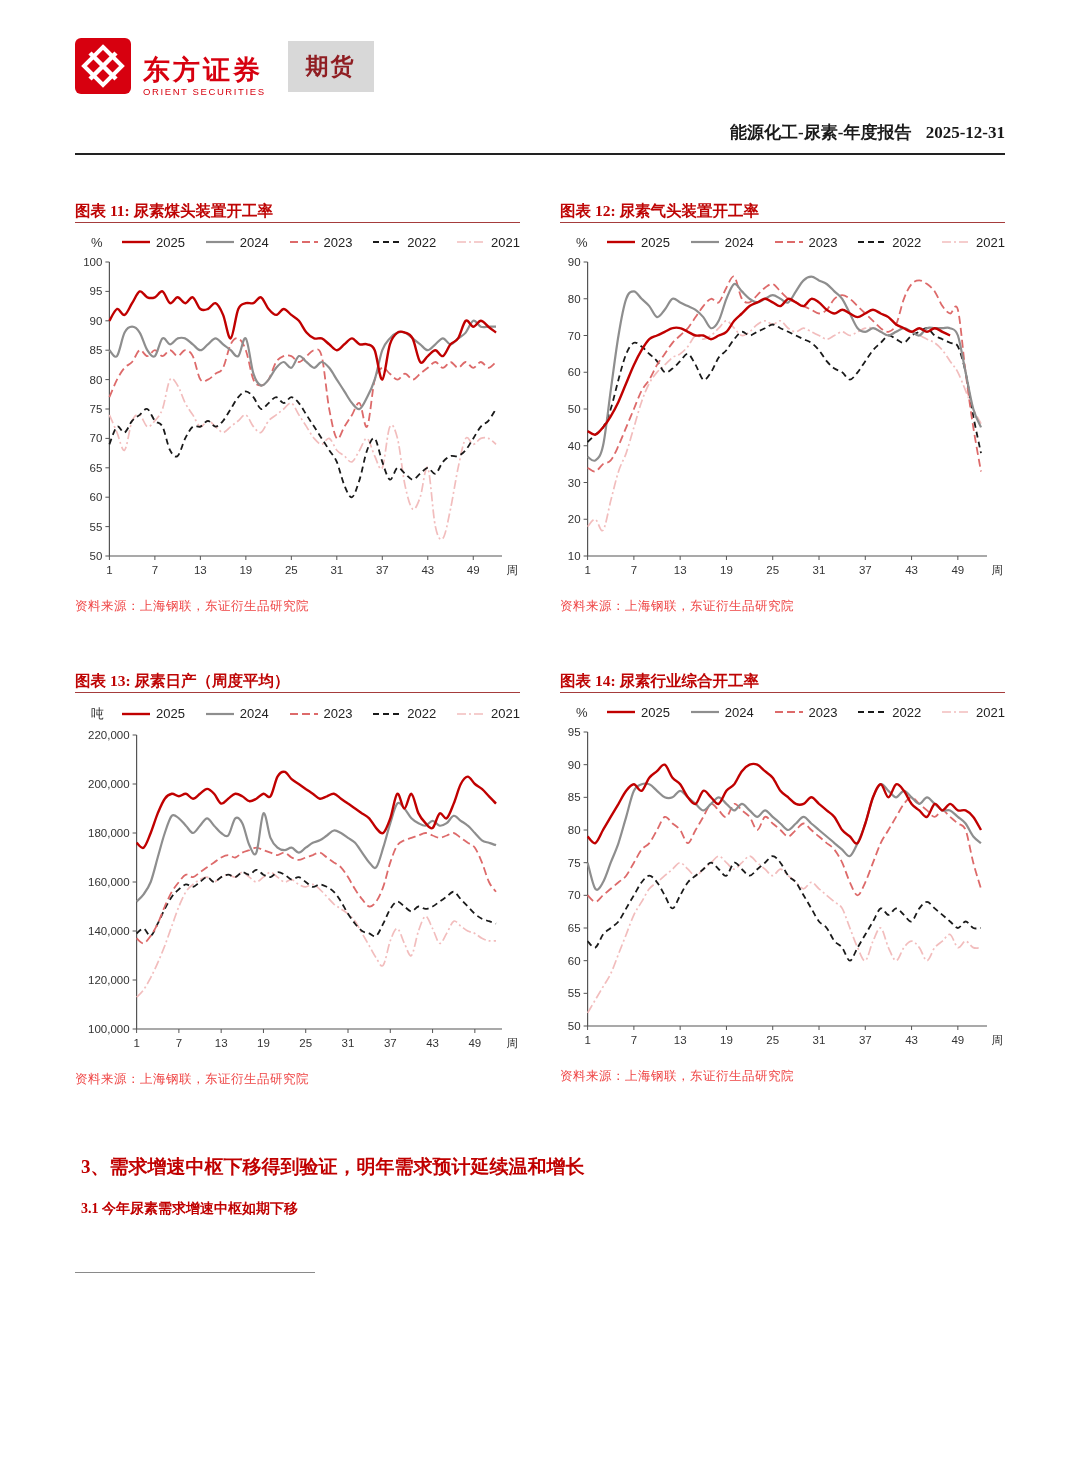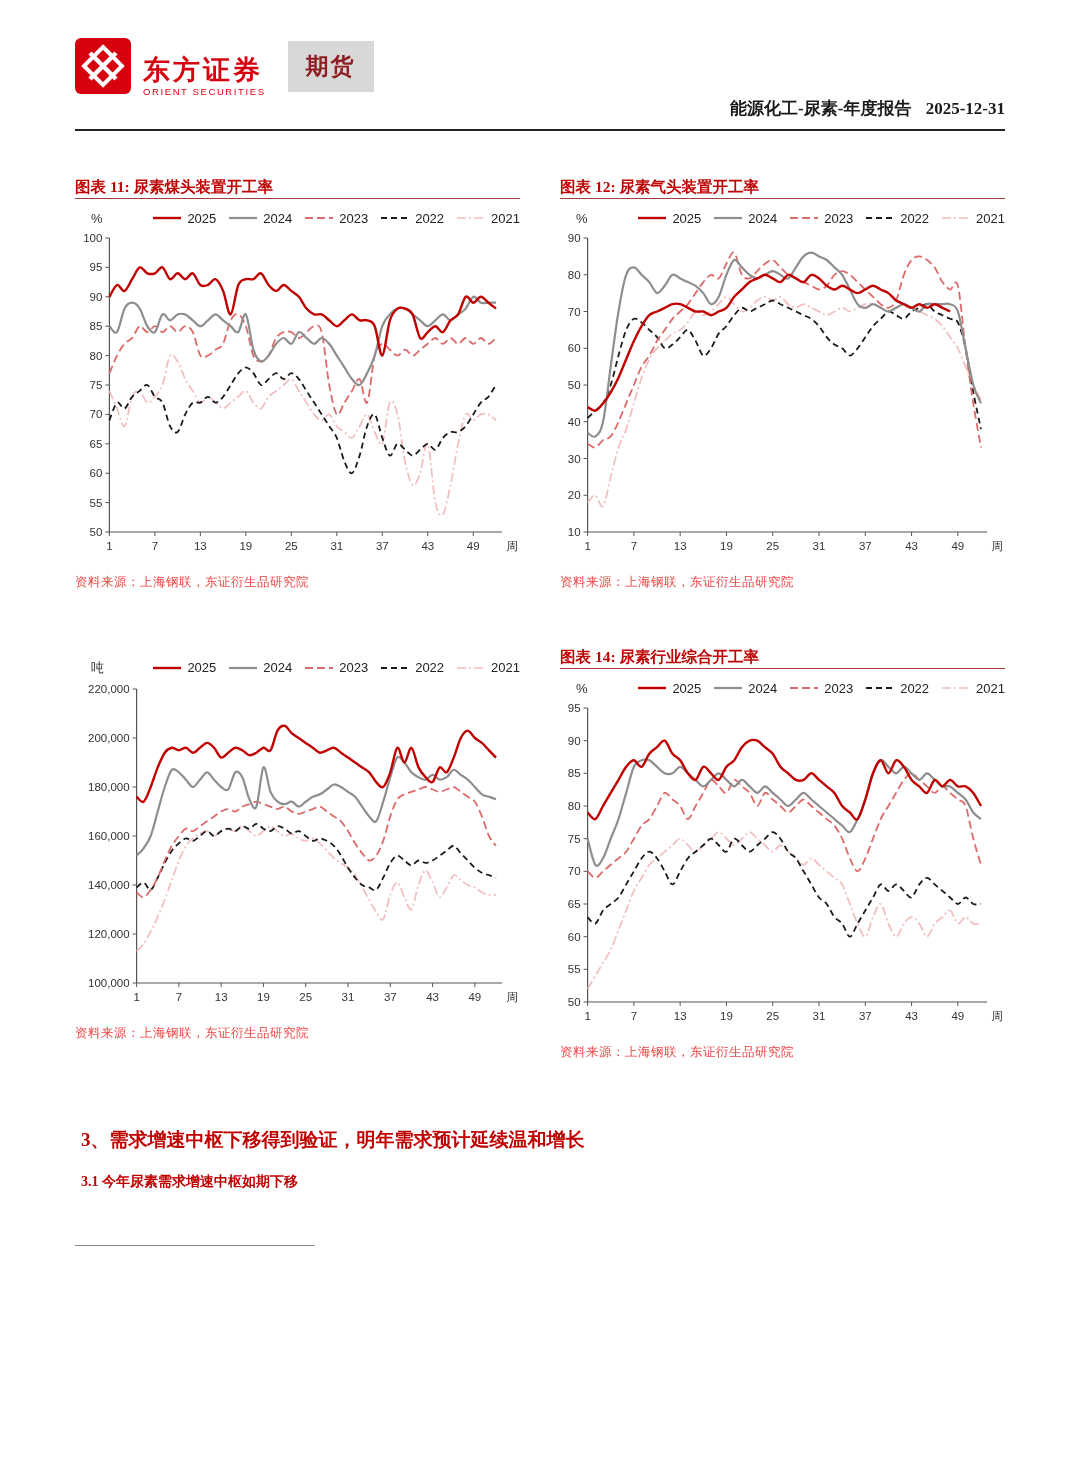--- a/index.html
+++ b/index.html
@@ -6,29 +6,29 @@
   body { margin:0; background:#ffffff; font-family:"Liberation Serif", serif; color:#111; }
   .page { width:1080px; min-height:1466px; margin:0 auto; background:#fff; padding:36px 75px 18px; position:relative; }
 
   
   .brand-row { display:flex; align-items:center; }
   .logo-mark { width:56px; height:56px; flex:0 0 auto; }
   .logo-text { margin-left:12px; }
   .brand-cn { font-size:27px; font-weight:bold; color:#D7000F; letter-spacing:3px; line-height:1.1;margin-top:20px; }
   .brand-en { font-size:9.5px; color:#D7000F; letter-spacing:1.6px; font-family:"Liberation Sans",sans-serif; }
   .badge { background:#D8D8D8; color:#8F1D22; font-weight:bold; font-size:23px; padding:10px 18px; margin-left:22px; letter-spacing:2px; }
-  .report-line { text-align:right; font-weight:bold; font-size:17px; color:#1a1a1a; margin-top:0; padding-bottom:9px; border-bottom:2.5px solid #222; }
+  .report-line { text-align:right; font-weight:bold; font-size:17px; color:#1a1a1a; margin-top:24px; padding-bottom:9px; border-bottom:2.5px solid #222; }
   .report-line .date { margin-left:10px; }
 
   
   .charts-grid { display:grid; grid-template-columns:445px 445px; column-gap:40px; row-gap:56px; margin-top:46px; }
   .chart-title { color:#BE0404; font-size:15.5px; font-weight:bold; margin:0; padding-bottom:0; border-bottom:1.5px solid #A53C3C; }
   .legend-row { display:flex; align-items:center; margin:12px 0 0; font-size:13px; font-family:"Liberation Sans",sans-serif; color:#222; }
   .unit { width:46px; padding-left:16px; color:#333; flex:0 0 auto; }
-  .legend { display:flex; gap:12px; flex:1; justify-content:flex-end; align-items:center; flex-wrap:nowrap; }
+  .legend { display:flex; gap:12px; flex:1; justify-content:space-between; align-items:center; flex-wrap:nowrap; }
   .lg-item { display:inline-flex; align-items:center; gap:5px; white-space:nowrap; }
   .plot { margin-top:2px; }
   .source { font-size:12.5px; color:#ef4444; margin-top:8px; letter-spacing:0.5px; }
 
   
   .text-section { margin-top:66px; }
   .sec-h2 { color:#C00000; font-size:19px; font-weight:bold; margin:0 0 20px; padding-left:6px; }
   .sec-h3 { color:#C00000; font-size:14px; font-weight:bold; margin:0 0 18px; padding-left:6px; }
   .sec-p { font-size:16.5px; line-height:2.3; text-align:justify; margin:0; color:#111; }
 
@@ -235,20 +235,21 @@
             <path d="M27.6,274.6 C28.9,273.4,32.7,266.6,35.3,267.3 C37.9,267.9,40.5,281.3,43.0,278.3 C45.6,275.2,48.2,258.7,50.7,248.9 C53.3,239.1,55.9,227.4,58.5,219.5 C61.0,211.5,63.6,208.4,66.2,201.1 C68.7,193.8,71.3,183.9,73.9,175.4 C76.5,166.8,79.0,157.0,81.6,149.7 C84.2,142.3,86.7,136.2,89.3,131.3 C91.9,126.4,94.5,123.3,97.0,120.3 C99.6,117.2,102.2,115.4,104.7,112.9 C107.3,110.5,109.9,107.4,112.5,105.5 C115.0,103.7,117.6,103.7,120.2,101.9 C122.7,100.0,125.3,97.6,127.9,94.5 C130.4,91.5,133.0,84.7,135.6,83.5 C138.2,82.3,140.7,87.2,143.3,87.2 C145.9,87.2,148.4,85.3,151.0,83.5 C153.6,81.7,156.2,78.6,158.7,76.2 C161.3,73.7,163.9,68.8,166.4,68.8 C169.0,68.8,171.6,73.7,174.2,76.2 C176.7,78.6,179.3,82.9,181.9,83.5 C184.4,84.1,187.0,81.7,189.6,79.8 C192.2,78.0,194.7,74.3,197.3,72.5 C199.9,70.6,202.4,68.8,205.0,68.8 C207.6,68.8,210.2,72.5,212.7,72.5 C215.3,72.5,217.9,68.2,220.4,68.8 C223.0,69.4,225.6,74.3,228.2,76.2 C230.7,78.0,233.3,79.8,235.9,79.8 C238.4,79.8,241.0,76.2,243.6,76.2 C246.2,76.2,248.7,78.6,251.3,79.8 C253.9,81.0,256.4,82.3,259.0,83.5 C261.6,84.7,264.2,87.2,266.7,87.2 C269.3,87.2,271.9,84.7,274.4,83.5 C277.0,82.3,279.6,79.8,282.2,79.8 C284.7,79.8,287.3,83.5,289.9,83.5 C292.4,83.5,295.0,81.0,297.6,79.8 C300.2,78.6,302.7,76.8,305.3,76.2 C307.9,75.5,310.4,75.5,313.0,76.2 C315.6,76.8,318.2,78.6,320.7,79.8 C323.3,81.0,325.9,83.5,328.4,83.5 C331.0,83.5,333.6,81.0,336.1,79.8 C338.7,78.6,341.3,76.2,343.9,76.2 C346.4,76.2,349.0,78.6,351.6,79.8 C354.1,81.0,356.7,82.3,359.3,83.5 C361.9,84.7,364.4,86.0,367.0,87.2 C369.6,88.4,372.1,89.0,374.7,90.8 C377.3,92.7,379.9,95.1,382.4,98.2 C385.0,101.3,387.6,105.5,390.1,109.2 C392.7,112.9,395.3,115.3,397.9,120.3 C400.4,125.2,403.0,132.5,405.6,138.6 C408.1,144.8,410.7,151.5,413.3,157.0 C415.9,162.5,419.7,169.3,421.0,171.7" fill="none" stroke="#F2BDBD" stroke-width="1.7" stroke-dasharray="9,3,2,3"></path>
             <path d="M27.6,190.1 C28.9,188.8,32.7,185.2,35.3,182.7 C37.9,180.3,40.5,179.7,43.0,175.4 C45.6,171.1,48.2,165.0,50.7,157.0 C53.3,149.0,55.9,136.8,58.5,127.6 C61.0,118.4,63.6,108.0,66.2,101.9 C68.7,95.8,71.3,92.1,73.9,90.8 C76.5,89.6,79.0,92.7,81.6,94.5 C84.2,96.4,86.7,99.4,89.3,101.9 C91.9,104.3,94.5,106.2,97.0,109.2 C99.6,112.3,102.2,119.0,104.7,120.3 C107.3,121.5,109.9,118.4,112.5,116.6 C115.0,114.7,117.6,111.7,120.2,109.2 C122.7,106.8,125.3,101.3,127.9,101.9 C130.4,102.5,133.0,108.6,135.6,112.9 C138.2,117.2,140.7,126.4,143.3,127.6 C145.9,128.8,148.4,123.9,151.0,120.3 C153.6,116.6,156.2,109.2,158.7,105.5 C161.3,101.9,163.9,101.3,166.4,98.2 C169.0,95.1,171.6,90.2,174.2,87.2 C176.7,84.1,179.3,80.4,181.9,79.8 C184.4,79.2,187.0,83.5,189.6,83.5 C192.2,83.5,194.7,81.0,197.3,79.8 C199.9,78.6,202.4,77.4,205.0,76.2 C207.6,74.9,210.2,72.5,212.7,72.5 C215.3,72.5,217.9,74.9,220.4,76.2 C223.0,77.4,225.6,78.6,228.2,79.8 C230.7,81.0,233.3,82.3,235.9,83.5 C238.4,84.7,241.0,86.0,243.6,87.2 C246.2,88.4,248.7,89.0,251.3,90.8 C253.9,92.7,256.4,95.1,259.0,98.2 C261.6,101.3,264.2,106.2,266.7,109.2 C269.3,112.3,271.9,114.7,274.4,116.6 C277.0,118.4,279.6,118.4,282.2,120.3 C284.7,122.1,287.3,127.6,289.9,127.6 C292.4,127.6,295.0,123.3,297.6,120.3 C300.2,117.2,302.7,112.9,305.3,109.2 C307.9,105.5,310.4,101.3,313.0,98.2 C315.6,95.1,318.2,93.3,320.7,90.8 C323.3,88.4,325.9,84.1,328.4,83.5 C331.0,82.9,333.6,86.0,336.1,87.2 C338.7,88.4,341.3,91.5,343.9,90.8 C346.4,90.2,349.0,85.3,351.6,83.5 C354.1,81.7,356.7,81.0,359.3,79.8 C361.9,78.6,364.4,75.5,367.0,76.2 C369.6,76.8,372.1,81.7,374.7,83.5 C377.3,85.3,379.9,86.0,382.4,87.2 C385.0,88.4,387.6,89.6,390.1,90.8 C392.7,92.1,395.3,89.6,397.9,94.5 C400.4,99.4,403.0,108.6,405.6,120.3 C408.1,131.9,410.7,150.9,413.3,164.3 C415.9,177.8,419.7,195.0,421.0,201.1" fill="none" stroke="#1A1A1A" stroke-width="1.8" stroke-dasharray="6,4"></path>
             <path d="M27.6,215.8 C28.9,216.4,32.7,220.1,35.3,219.5 C37.9,218.9,40.5,214.0,43.0,212.1 C45.6,210.3,48.2,211.5,50.7,208.4 C53.3,205.4,55.9,199.3,58.5,193.8 C61.0,188.2,63.6,181.5,66.2,175.4 C68.7,169.3,71.3,163.1,73.9,157.0 C76.5,150.9,79.0,143.5,81.6,138.6 C84.2,133.7,86.7,131.9,89.3,127.6 C91.9,123.3,94.5,117.2,97.0,112.9 C99.6,108.6,102.2,105.5,104.7,101.9 C107.3,98.2,109.9,93.9,112.5,90.8 C115.0,87.8,117.6,86.0,120.2,83.5 C122.7,81.0,125.3,79.2,127.9,76.2 C130.4,73.1,133.0,68.8,135.6,65.1 C138.2,61.5,140.7,57.2,143.3,54.1 C145.9,51.0,148.4,47.4,151.0,46.8 C153.6,46.1,156.2,52.3,158.7,50.4 C161.3,48.6,163.9,40.0,166.4,35.7 C169.0,31.4,171.6,22.9,174.2,24.7 C176.7,26.5,179.3,42.5,181.9,46.8 C184.4,51.0,187.0,51.0,189.6,50.4 C192.2,49.8,194.7,45.5,197.3,43.1 C199.9,40.6,202.4,37.6,205.0,35.7 C207.6,33.9,210.2,31.4,212.7,32.0 C215.3,32.7,217.9,36.9,220.4,39.4 C223.0,41.9,225.6,44.9,228.2,46.8 C230.7,48.6,233.3,49.2,235.9,50.4 C238.4,51.6,241.0,52.9,243.6,54.1 C246.2,55.3,248.7,56.5,251.3,57.8 C253.9,59.0,256.4,61.5,259.0,61.5 C261.6,61.5,264.2,60.2,266.7,57.8 C269.3,55.3,271.9,49.2,274.4,46.8 C277.0,44.3,279.6,43.1,282.2,43.1 C284.7,43.1,287.3,44.9,289.9,46.8 C292.4,48.6,295.0,51.6,297.6,54.1 C300.2,56.6,302.7,59.0,305.3,61.5 C307.9,63.9,310.4,66.3,313.0,68.8 C315.6,71.3,318.2,74.3,320.7,76.2 C323.3,78.0,325.9,80.4,328.4,79.8 C331.0,79.2,333.6,78.0,336.1,72.5 C338.7,67.0,341.3,53.5,343.9,46.8 C346.4,40.0,349.0,35.1,351.6,32.0 C354.1,29.0,356.7,28.4,359.3,28.4 C361.9,28.4,364.4,30.2,367.0,32.0 C369.6,33.9,372.1,35.7,374.7,39.4 C377.3,43.1,379.9,50.4,382.4,54.1 C385.0,57.8,387.6,60.8,390.1,61.5 C392.7,62.1,395.3,48.0,397.9,57.8 C400.4,67.6,403.0,100.7,405.6,120.3 C408.1,139.8,410.7,158.8,413.3,175.4 C415.9,191.9,419.7,212.1,421.0,219.5" fill="none" stroke="#DD6A6A" stroke-width="1.8" stroke-dasharray="8,4"></path>
             <path d="M27.6,204.8 C28.9,205.4,32.7,210.3,35.3,208.4 C37.9,206.6,40.5,205.4,43.0,193.8 C45.6,182.1,48.2,157.0,50.7,138.6 C53.3,120.3,55.9,98.8,58.5,83.5 C61.0,68.2,63.6,54.1,66.2,46.8 C68.7,39.4,71.3,39.4,73.9,39.4 C76.5,39.4,79.0,44.3,81.6,46.8 C84.2,49.2,86.7,51.0,89.3,54.1 C91.9,57.2,94.5,64.5,97.0,65.1 C99.6,65.7,102.2,60.8,104.7,57.8 C107.3,54.7,109.9,48.0,112.5,46.8 C115.0,45.5,117.6,49.2,120.2,50.4 C122.7,51.6,125.3,52.9,127.9,54.1 C130.4,55.3,133.0,55.9,135.6,57.8 C138.2,59.6,140.7,62.1,143.3,65.1 C145.9,68.2,148.4,75.5,151.0,76.2 C153.6,76.8,156.2,73.7,158.7,68.8 C161.3,63.9,163.9,52.9,166.4,46.8 C169.0,40.6,171.6,33.3,174.2,32.0 C176.7,30.8,179.3,36.9,181.9,39.4 C184.4,41.9,187.0,44.9,189.6,46.8 C192.2,48.6,194.7,50.4,197.3,50.4 C199.9,50.4,202.4,48.0,205.0,46.8 C207.6,45.5,210.2,43.1,212.7,43.1 C215.3,43.1,217.9,45.5,220.4,46.8 C223.0,48.0,225.6,51.6,228.2,50.4 C230.7,49.2,233.3,43.1,235.9,39.4 C238.4,35.7,241.0,30.8,243.6,28.4 C246.2,25.9,248.7,24.7,251.3,24.7 C253.9,24.7,256.4,27.1,259.0,28.4 C261.6,29.6,264.2,30.2,266.7,32.0 C269.3,33.9,271.9,36.9,274.4,39.4 C277.0,41.9,279.6,43.1,282.2,46.8 C284.7,50.4,287.3,56.6,289.9,61.5 C292.4,66.4,295.0,73.1,297.6,76.2 C300.2,79.2,302.7,79.8,305.3,79.8 C307.9,79.8,310.4,76.2,313.0,76.2 C315.6,76.2,318.2,78.6,320.7,79.8 C323.3,81.0,325.9,83.5,328.4,83.5 C331.0,83.5,333.6,81.0,336.1,79.8 C338.7,78.6,341.3,76.2,343.9,76.2 C346.4,76.2,349.0,78.6,351.6,79.8 C354.1,81.0,356.7,84.1,359.3,83.5 C361.9,82.9,364.4,77.4,367.0,76.2 C369.6,74.9,372.1,76.2,374.7,76.2 C377.3,76.2,379.9,76.2,382.4,76.2 C385.0,76.2,387.6,74.9,390.1,76.2 C392.7,77.4,395.3,76.2,397.9,83.5 C400.4,90.8,403.0,108.0,405.6,120.3 C408.1,132.5,410.7,147.8,413.3,157.0 C415.9,166.2,419.7,172.3,421.0,175.4" fill="none" stroke="#8E8E8E" stroke-width="2.2"></path>
             <path d="M27.6,179.1 C28.9,179.7,32.7,183.3,35.3,182.7 C37.9,182.1,40.5,178.4,43.0,175.4 C45.6,172.3,48.2,168.6,50.7,164.3 C53.3,160.1,55.9,155.2,58.5,149.7 C61.0,144.1,63.6,137.4,66.2,131.3 C68.7,125.2,71.3,118.4,73.9,112.9 C76.5,107.4,79.0,102.5,81.6,98.2 C84.2,93.9,86.7,89.6,89.3,87.2 C91.9,84.7,94.5,84.7,97.0,83.5 C99.6,82.3,102.2,81.0,104.7,79.8 C107.3,78.6,109.9,76.8,112.5,76.2 C115.0,75.5,117.6,75.5,120.2,76.2 C122.7,76.8,125.3,78.6,127.9,79.8 C130.4,81.0,133.0,82.9,135.6,83.5 C138.2,84.1,140.7,82.9,143.3,83.5 C145.9,84.1,148.4,87.2,151.0,87.2 C153.6,87.2,156.2,84.7,158.7,83.5 C161.3,82.3,163.9,82.3,166.4,79.8 C169.0,77.4,171.6,71.9,174.2,68.8 C176.7,65.7,179.3,63.9,181.9,61.5 C184.4,59.0,187.0,55.9,189.6,54.1 C192.2,52.3,194.7,51.6,197.3,50.4 C199.9,49.2,202.4,46.8,205.0,46.8 C207.6,46.8,210.2,49.2,212.7,50.4 C215.3,51.6,217.9,54.7,220.4,54.1 C223.0,53.5,225.6,47.4,228.2,46.8 C230.7,46.1,233.3,49.2,235.9,50.4 C238.4,51.6,241.0,54.7,243.6,54.1 C246.2,53.5,248.7,47.4,251.3,46.8 C253.9,46.1,256.4,48.6,259.0,50.4 C261.6,52.3,264.2,55.9,266.7,57.8 C269.3,59.6,271.9,61.5,274.4,61.5 C277.0,61.5,279.6,57.8,282.2,57.8 C284.7,57.8,287.3,60.2,289.9,61.5 C292.4,62.7,295.0,65.1,297.6,65.1 C300.2,65.1,302.7,62.7,305.3,61.5 C307.9,60.2,310.4,57.8,313.0,57.8 C315.6,57.8,318.2,60.2,320.7,61.5 C323.3,62.7,325.9,63.3,328.4,65.1 C331.0,67.0,333.6,70.6,336.1,72.5 C338.7,74.3,341.3,74.9,343.9,76.2 C346.4,77.4,349.0,79.8,351.6,79.8 C354.1,79.8,356.7,76.2,359.3,76.2 C361.9,76.2,364.4,79.8,367.0,79.8 C369.6,79.8,372.1,76.2,374.7,76.2 C377.3,76.2,379.9,78.6,382.4,79.8 C385.0,81.0,388.9,82.9,390.1,83.5" fill="none" stroke="#C00000" stroke-width="2.4"></path>
           </svg></div>
       <div class="source">资料来源：上海钢联，东证衍生品研究院</div>
     </section>
 
     <section class="chart-block">
+      <h3 class="chart-title">图表 13: 尿素日产（周度平均）</h3>
       <div class="legend-row">
         <span class="unit">吨</span>
         <div class="legend">
             <span class="lg-item">
               <svg width="30" height="10">
                 <line x1="1" y1="5" x2="29" y2="5" stroke="#C00000" stroke-width="2.4"></line>
               </svg>
               <span>2025</span>
             </span>
             <span class="lg-item">

